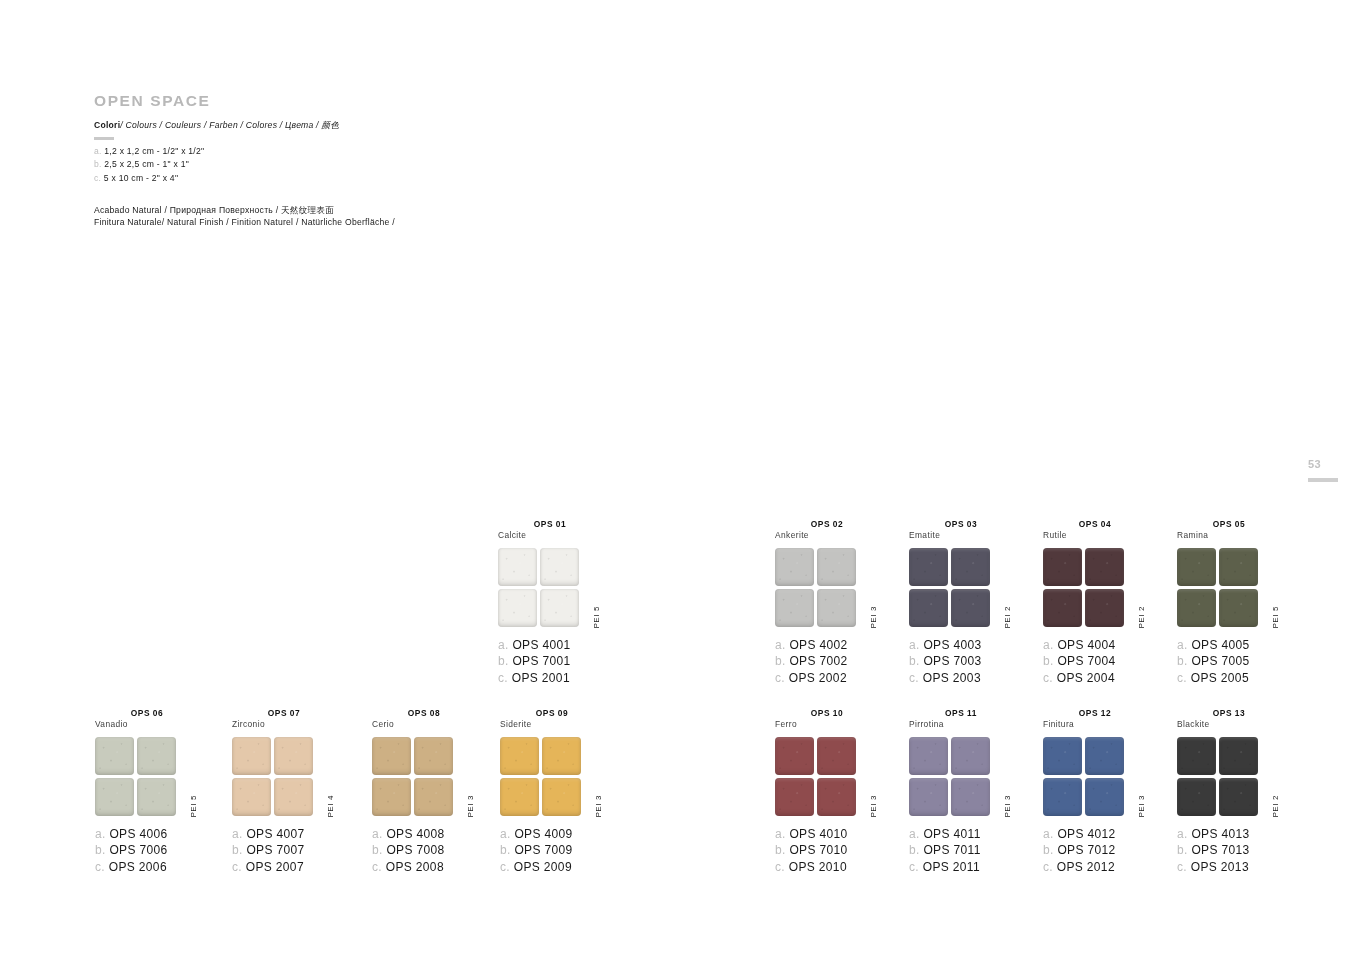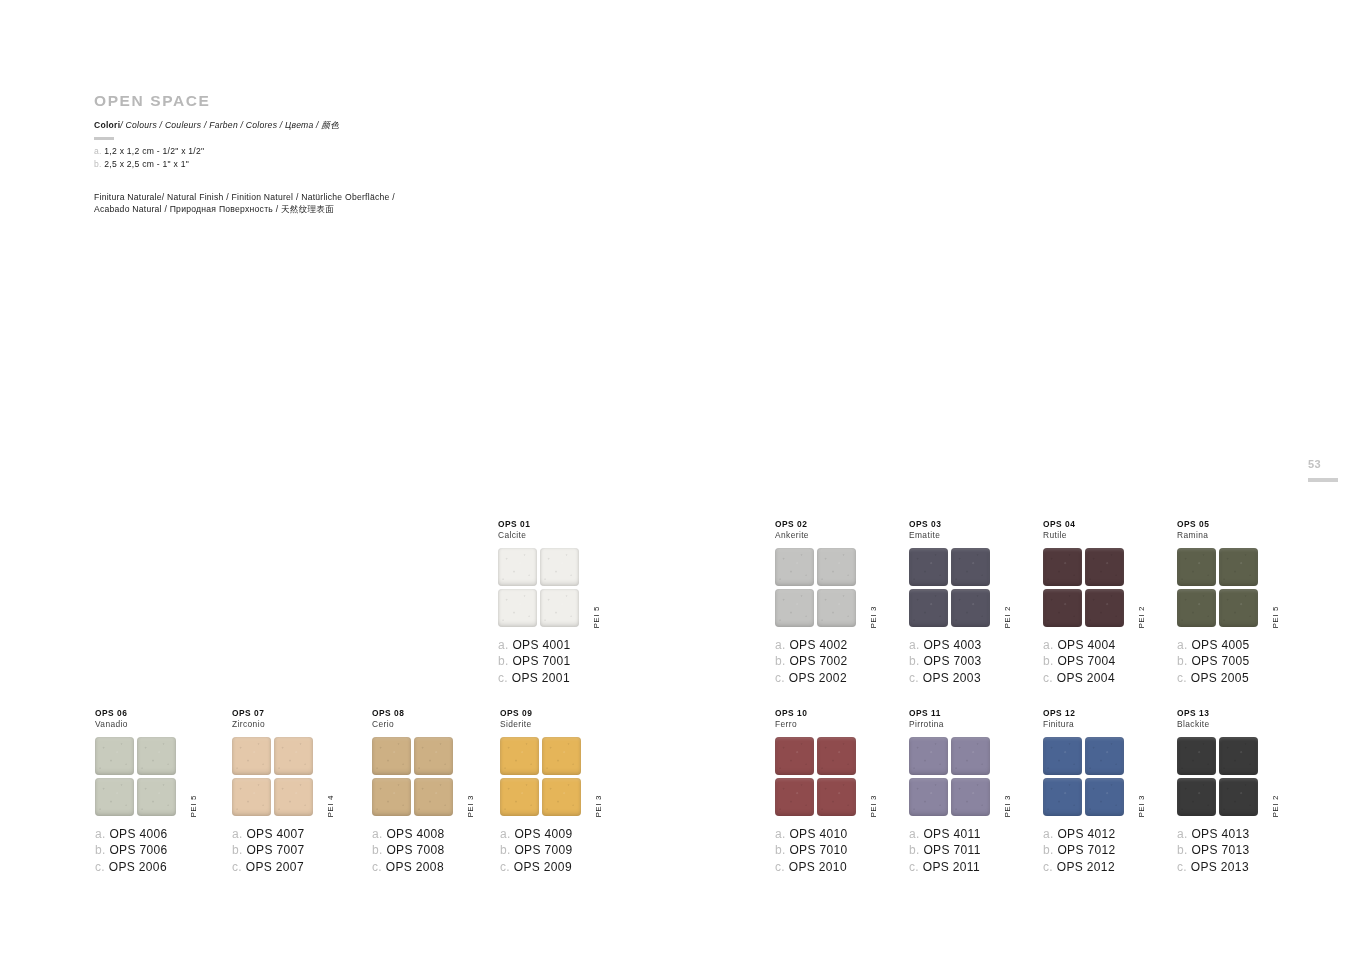--- a/index.html
+++ b/index.html
@@ -90,20 +90,21 @@
     position: absolute;
     width: 104px;
   }
   .grp-code {
     font-size: 8.4px;
     font-weight: bold;
     letter-spacing: 0.5px;
     color: #111;
     line-height: 1.3;
     white-space: nowrap;
+    text-align: center;
   }
   .grp-name {
     font-size: 8.4px;
     letter-spacing: 0.4px;
     color: #3d3d3d;
     line-height: 1.3;
     margin-bottom: 7px;
     white-space: nowrap;
   }
   .tiles-wrap {
@@ -173,27 +174,28 @@
 
   <div class="spec-line">
     <span class="lbl">Colori</span><span class="it">/ Colours  / Couleurs  / Farben  / Colores  / Цвета  / 颜色</span>
   </div>
 
   <div class="rule"></div>
 
   <div id="size-list">
       <div class="size-row"><span class="ltr">a.</span><span> 1,2 x 1,2 cm - 1/2" x 1/2"</span></div>
       <div class="size-row"><span class="ltr">b.</span><span> 2,5 x 2,5 cm - 1" x 1"</span></div>
+      <div class="size-row"><span class="ltr">c.</span><span> 5 x 10 cm - 2" x 4"</span></div>
     </div>
 
   <div id="finish-block">
+    <div class="finish-row it">Acabado Natural  / Природная Поверхность  / 天然纹理表面</div>
     <div class="finish-row">
       <span class="lbl">Finitura Naturale</span><span class="it">/ Natural Finish  / Finition Naturel  / Natürliche Oberfläche  /</span>
     </div>
-    <div class="finish-row it">Acabado Natural  / Природная Поверхность  / 天然纹理表面</div>
   </div>
 </div>
 
 <div id="page-marker">
   <div id="page-number">53</div>
   <div id="page-bar"></div>
 </div>
 
 <div id="swatch-container">
     <div class="swatch-group" style="left: 498px; top: 519px;">

